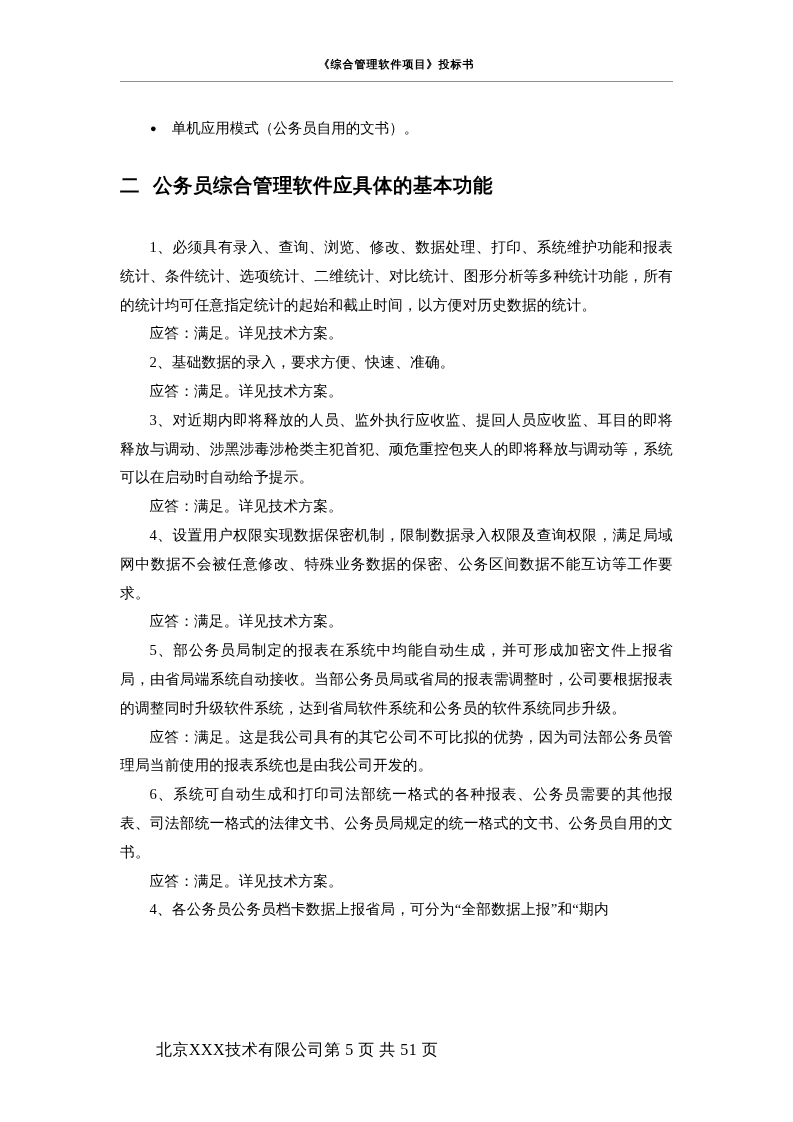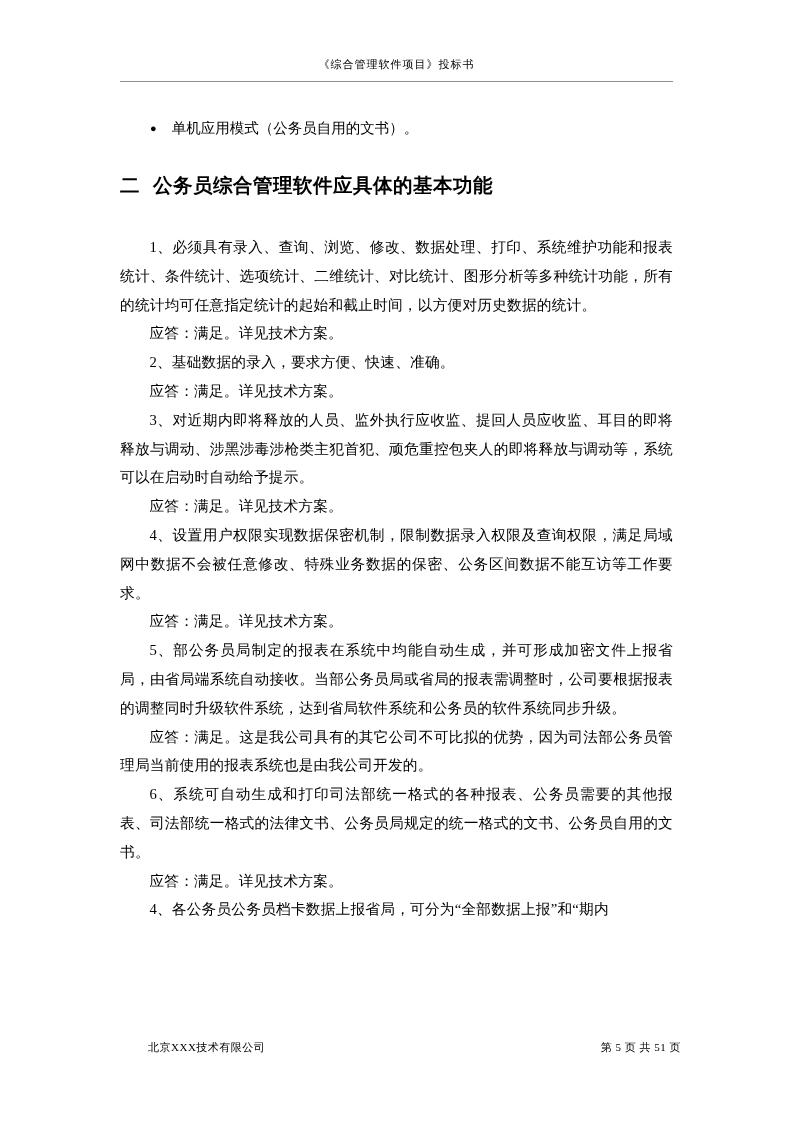--- a/index.html
+++ b/index.html
@@ -19,21 +19,21 @@
   
   .header {
     position: absolute;
     top: 57px;
     left: 120px;
     width: 553px;
   }
   .header-title {
     text-align: center;
     font-size: 11px;
-    font-weight: normal;
+    font-weight: bold;
     letter-spacing: 1px;
   }
   .header-rule {
     margin-top: 9px;
     border-bottom: 1px solid #8f8f8f;
   }
   
   .content {
     position: absolute;
     top: 118px;
@@ -68,26 +68,25 @@
     font-size: 14.7px;
     line-height: 28.8px;
     text-indent: 2em;
     text-align: justify;
     letter-spacing: 0.2px;
   }
   
   .footer {
     position: absolute;
     top: 1040px;
-    left: 128px;
+    left: 136px;
     width: 553px;
     display: flex;
-    justify-content: space-between;
     align-items: baseline;
-    font-size: 11px;
+    font-size: 16px;
   }
   .footer-left { padding-left: 20px; letter-spacing: 0.5px; }
   .footer-right { letter-spacing: 0.5px; }
 </style>
 </head>
 <body>
 
 <div class="page">
 
   <div class="header">

